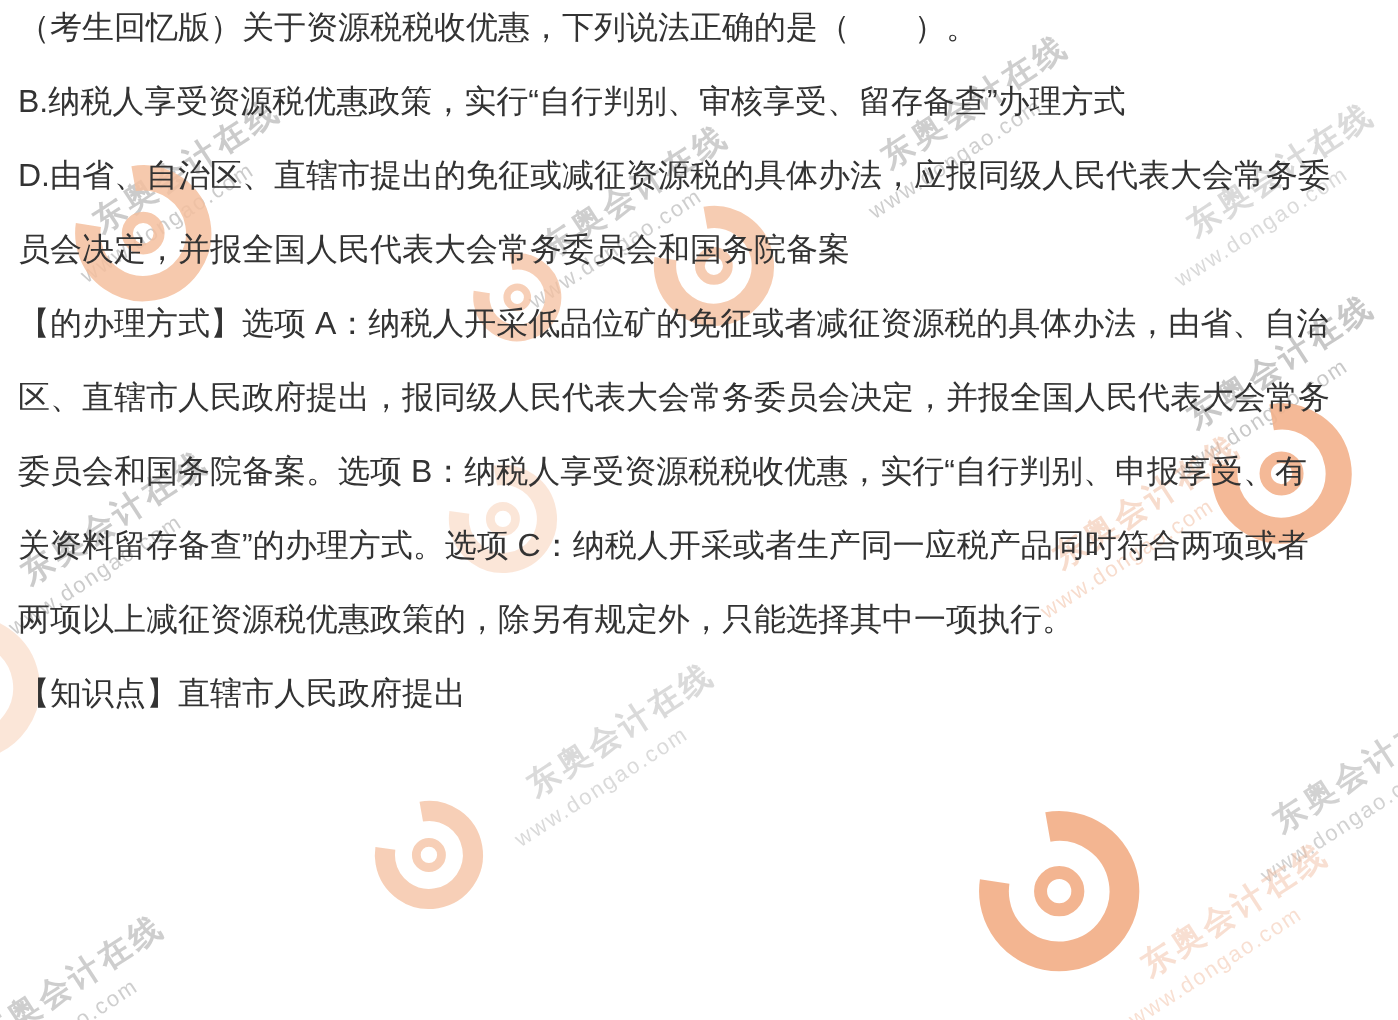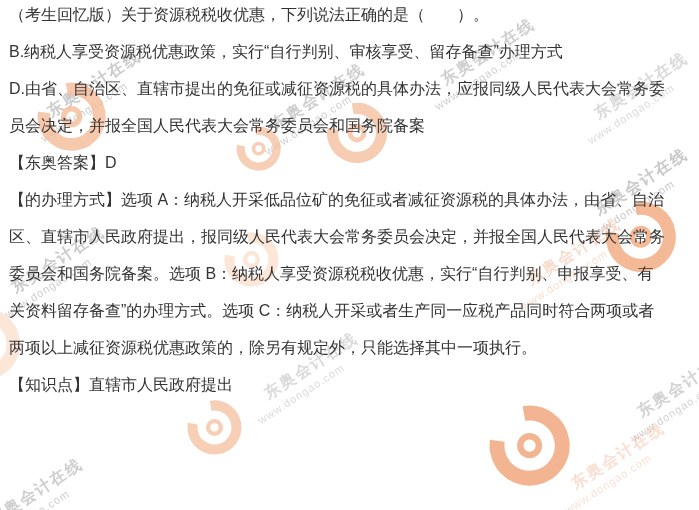--- a/index.html
+++ b/index.html
@@ -109,16 +109,15 @@
     <svg class="wm-logo" width="81.55" height="81.55" viewBox="-50 -50 100 100" style="left: 600.225px; top: 196.225px; opacity: 0.9;">
       <circle r="35" fill="none" stroke="#f3b28c" stroke-width="16" stroke-dasharray="176 44" transform="rotate(-100)"></circle>
       <circle r="10" fill="none" stroke="#f3b28c" stroke-width="7"></circle>
     </svg>
   </div>
 
 <main>
   <p>（考生回忆版）关于资源税税收优惠，下列说法正确的是（　　）。</p>
   <p>B.纳税人享受资源税优惠政策，实行“自行判别、审核享受、留存备查”办理方式</p>
   <p>D.由省、自治区、直辖市提出的免征或减征资源税的具体办法，应报同级人民代表大会常务委员会决定，并报全国人民代表大会常务委员会和国务院备案</p>
-  <p><span>【东奥答案】</span><span>D</span></p>
   <p><span>【的办理方式】</span><span>选项 A：纳税人开采低品位矿的免征或者减征资源税的具体办法，由省、自治区、直辖市人民政府提出，报同级人民代表大会常务委员会决定，并报全国人民代表大会常务委员会和国务院备案。选项 B：纳税人享受资源税税收优惠，实行“自行判别、申报享受、有关资料留存备查”的办理方式。选项 C：纳税人开采或者生产同一应税产品同时符合两项或者两项以上减征资源税优惠政策的，除另有规定外，只能选择其中一项执行。</span></p>
   <p><span>【知识点】</span><span>直辖市人民政府提出</span></p>
 </main>
 
 </body></html>

